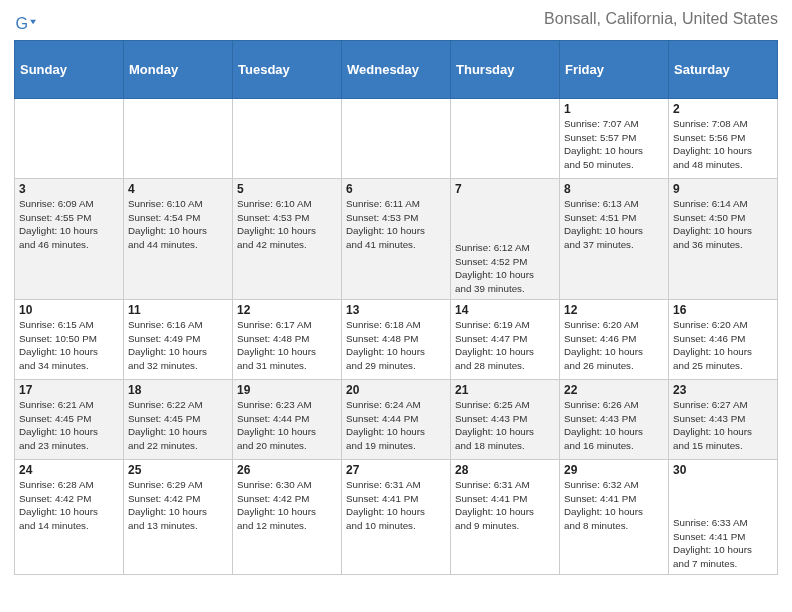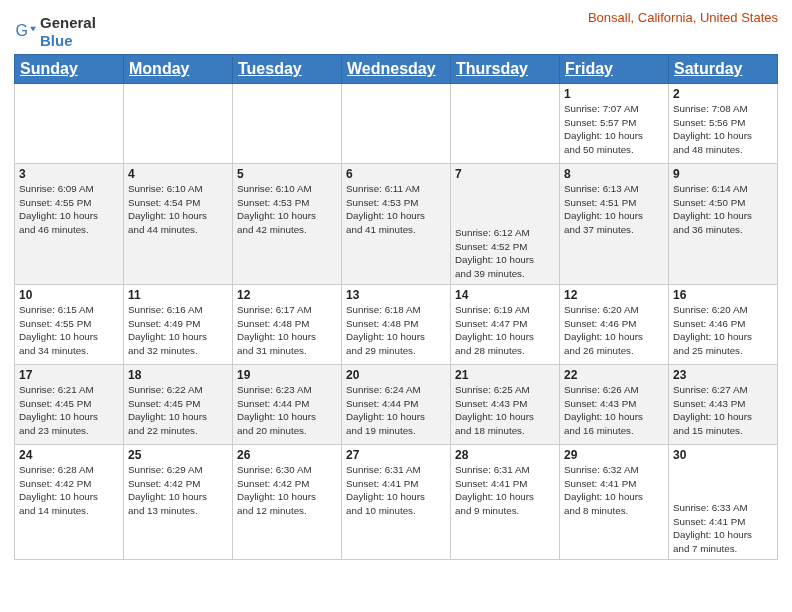--- a/index.html
+++ b/index.html
@@ -44,38 +44,37 @@
     }
     .title-block {
       text-align: right;
     }
     .month-title {
       font-size: 30px;
       color: #333;
       font-weight: normal;
     }
     .subtitle {
-      font-size: 13px;
-      color: #c2410c;
+      font-size: 16px;
+      color: #737373;
     }
     .calendar-table {
       width: 100%;
       border-collapse: collapse;
       table-layout: fixed;
       font-size: 10.5px;
     }
     .calendar-table th {
       background: #3a7abf;
       color: #fff;
       text-align: left;
-      padding: 5px 5px;
-      font-size: 16px;
+      padding: 21px 5px;
+      font-size: 13px;
       font-weight: bold;
       border: 1px solid #2e6aa8;
-      text-decoration: underline;
     }
     .calendar-table td {
       border: 1px solid #ccc;
       vertical-align: top;
       padding: 3px 4px;
       height: 80px;
       background: #fff;
     }
     .calendar-table tr:nth-child(even) td {
       background: #f2f2f2;
@@ -105,24 +104,20 @@
 </head>
 <body>
 
 <div class="container">
   <div class="header-top">
     <div class="logo">
       <svg class="logo-icon" viewBox="0 0 30 30">
         <text x="2" y="20" font-size="22" fill="#3a7abf">G</text>
         <polygon points="22,8 30,8 26,14" fill="#3a7abf"></polygon>
       </svg>
-      <div>
-        <div><span class="logo-text-general">General</span></div>
-        <div><span class="logo-text-blue">Blue</span></div>
-      </div>
     </div>
     <div class="title-block">
       <div class="subtitle">Bonsall, California, United States</div>
     </div>
   </div>
 
   <table class="calendar-table">
     <thead>
       <tr id="weekday-header">
       <th>Sunday</th>
@@ -204,21 +199,21 @@
             <div class="day-info" style="white-space: pre-line;">Sunrise: 6:14 AM
 Sunset: 4:50 PM
 Daylight: 10 hours
 and 36 minutes.</div>
           </td>
         </tr>
         <tr>
           <td>
             <span class="day-number">10</span>
             <div class="day-info" style="white-space: pre-line;">Sunrise: 6:15 AM
-Sunset: 4:55 PM
+Sunset: 10:50 PM
 Daylight: 10 hours
 and 34 minutes.</div>
           </td>
           <td>
             <span class="day-number">11</span>
             <div class="day-info" style="white-space: pre-line;">Sunrise: 6:16 AM
 Sunset: 4:49 PM
 Daylight: 10 hours
 and 32 minutes.</div>
           </td>

